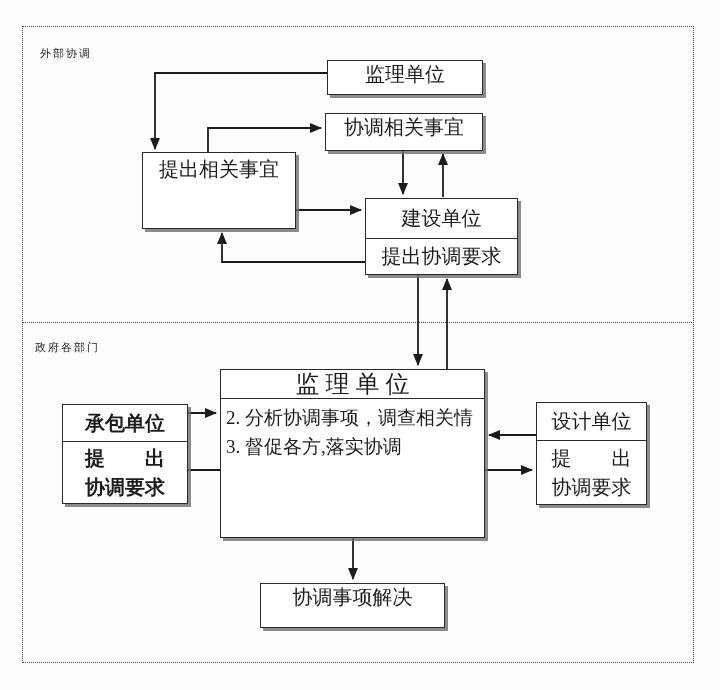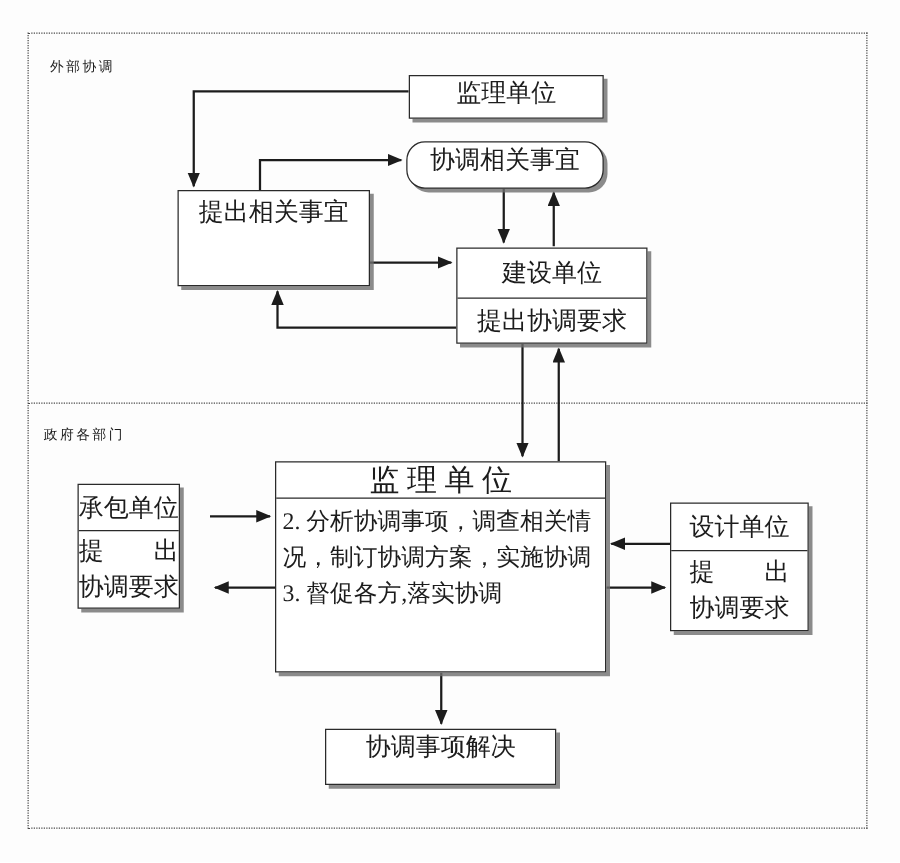--- a/index.html
+++ b/index.html
@@ -25,32 +25,32 @@
   .node{
     position:absolute;background:#ffffff;border:1.5px solid #2a2a2a;
     box-shadow:3px 3px 0 rgba(110,110,110,.8);
     box-sizing:border-box;font-size:20px;
   }
   .single{display:flex;justify-content:center;}
   .cell{display:flex;align-items:center;justify-content:center;box-sizing:border-box;}
   .cell.top{border-bottom:1.5px solid #2a2a2a;}
   .cell.multi{flex-direction:column;justify-content:center;line-height:29px;}
   .node-ext-supervision{left:327px;top:60px;width:156px;height:35px;}
-  .node-ext-matters{left:325px;top:113px;width:158px;height:38px;border-radius:15px;}
+  .node-ext-matters{left:325px;top:113px;width:158px;height:38px;}
   .node-government{left:142px;top:152px;width:154px;height:77px;}
   .node-government .cell.top{height:43px;}
   .node-government .cell.bottom{height:32px;}
   .node-construction{left:365px;top:198px;width:153px;height:77px;}
   .node-construction .cell.top{height:40px;}
   .node-construction .cell.bottom{height:35px;}
   .node-int-supervision{left:220px;top:369px;width:265px;height:169px;}
   .node-int-supervision .cell.top{height:29px;font-size:24px;}
   .list{padding:4px 2px 0 5px;}
   .list-line{font-size:19px;line-height:29px;white-space:nowrap;}
-  .node-contractor{left:62px;top:387px;width:82px;height:100px;}
+  .node-contractor{left:62px;top:404px;width:126px;height:100px;font-weight:bold;}
   .node-contractor .cell.top{height:37px;}
   .node-contractor .cell.multi{height:61px;}
   .node-design{left:536px;top:402px;width:111px;height:103px;}
   .node-design .cell.top{height:38px;}
   .node-design .cell.multi{height:63px;}
   .node-resolved{left:260px;top:583px;width:185px;height:45px;}
 </style>
 </head>
 <body>
 
@@ -99,21 +99,20 @@
 
   <div class="node node-construction">
     <div class="cell top">建设单位</div>
     <div class="cell bottom">提出协调要求</div>
   </div>
 
   <div class="node node-int-supervision">
     <div class="cell top">监 理 单 位</div>
     <div class="list">
       <div class="list-line">2. 分析协调事项，调查相关情</div>
-      <div class="list-line">况，制订协调方案，实施协调</div>
       <div class="list-line">3. 督促各方,落实协调</div>
     </div>
   </div>
 
   <div class="node node-contractor">
     <div class="cell top">承包单位</div>
     <div class="cell multi">
       <div>提　　出</div>
       <div>协调要求</div>
     </div>

